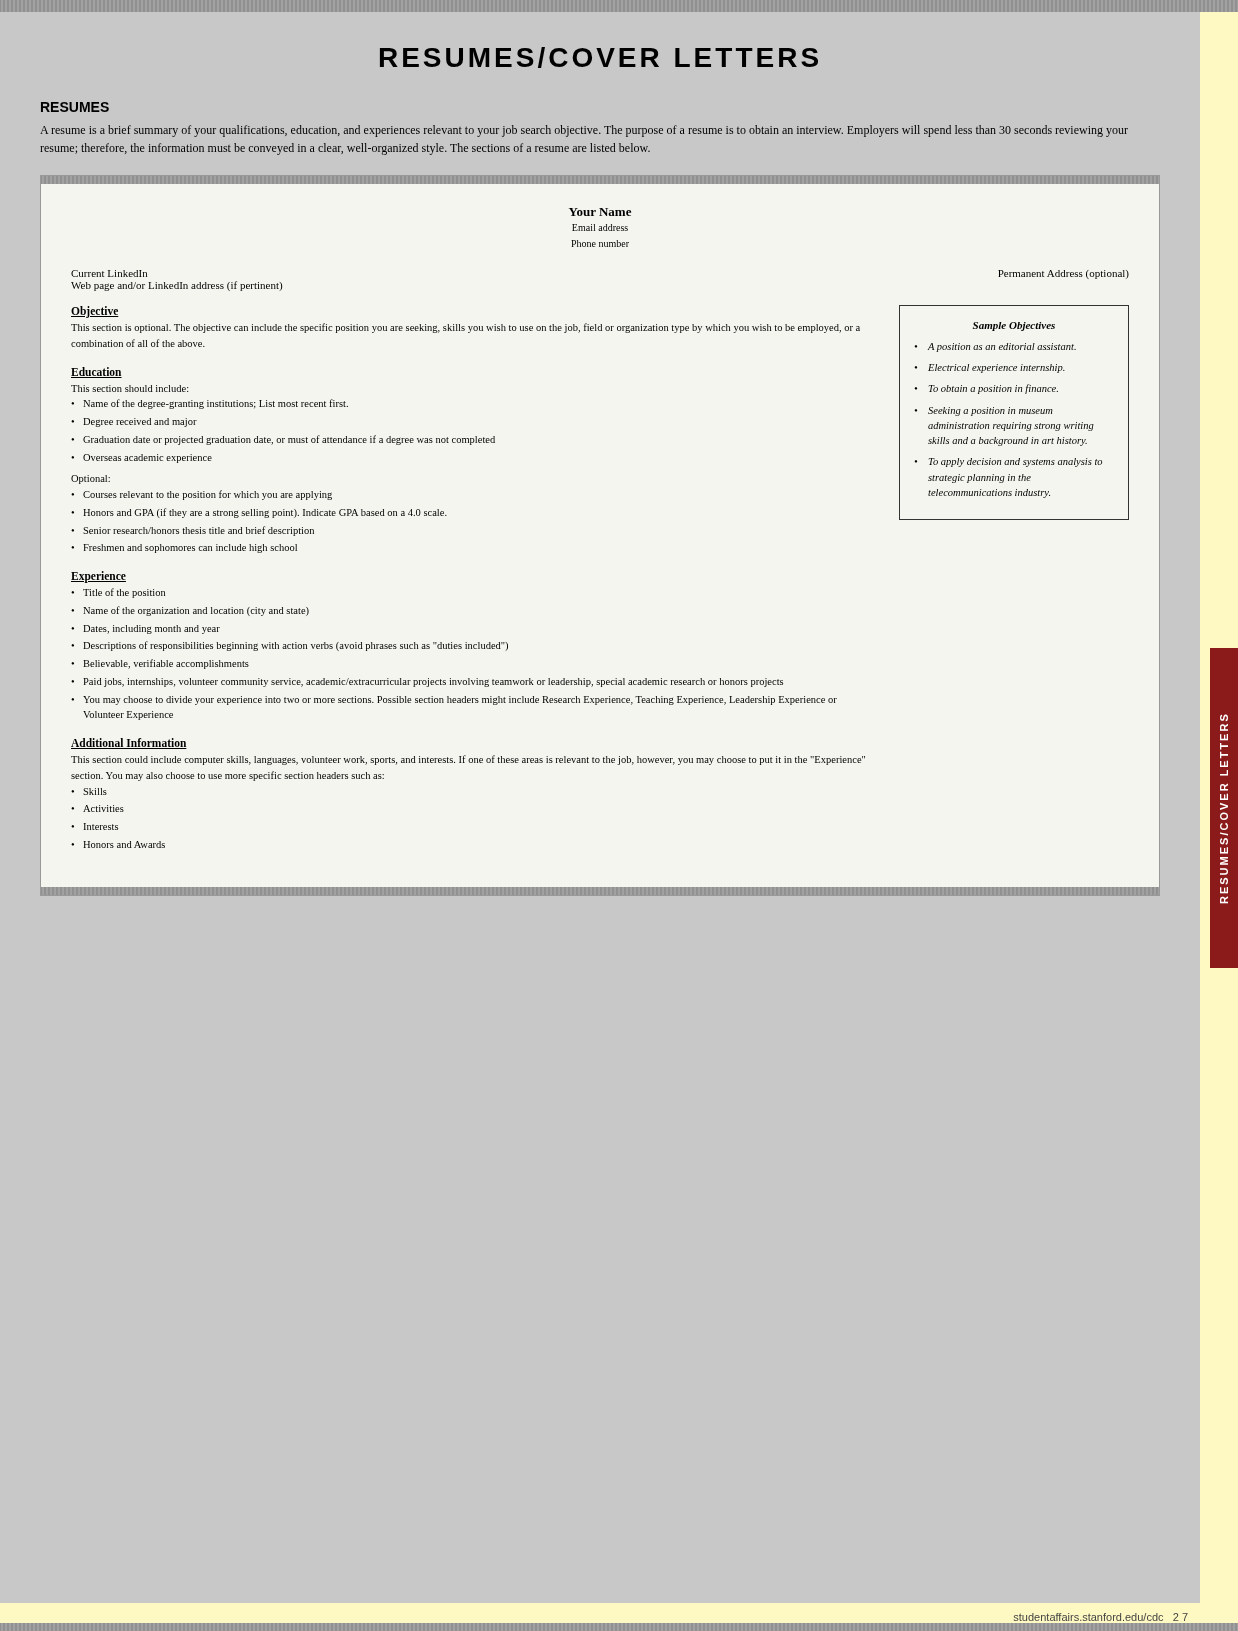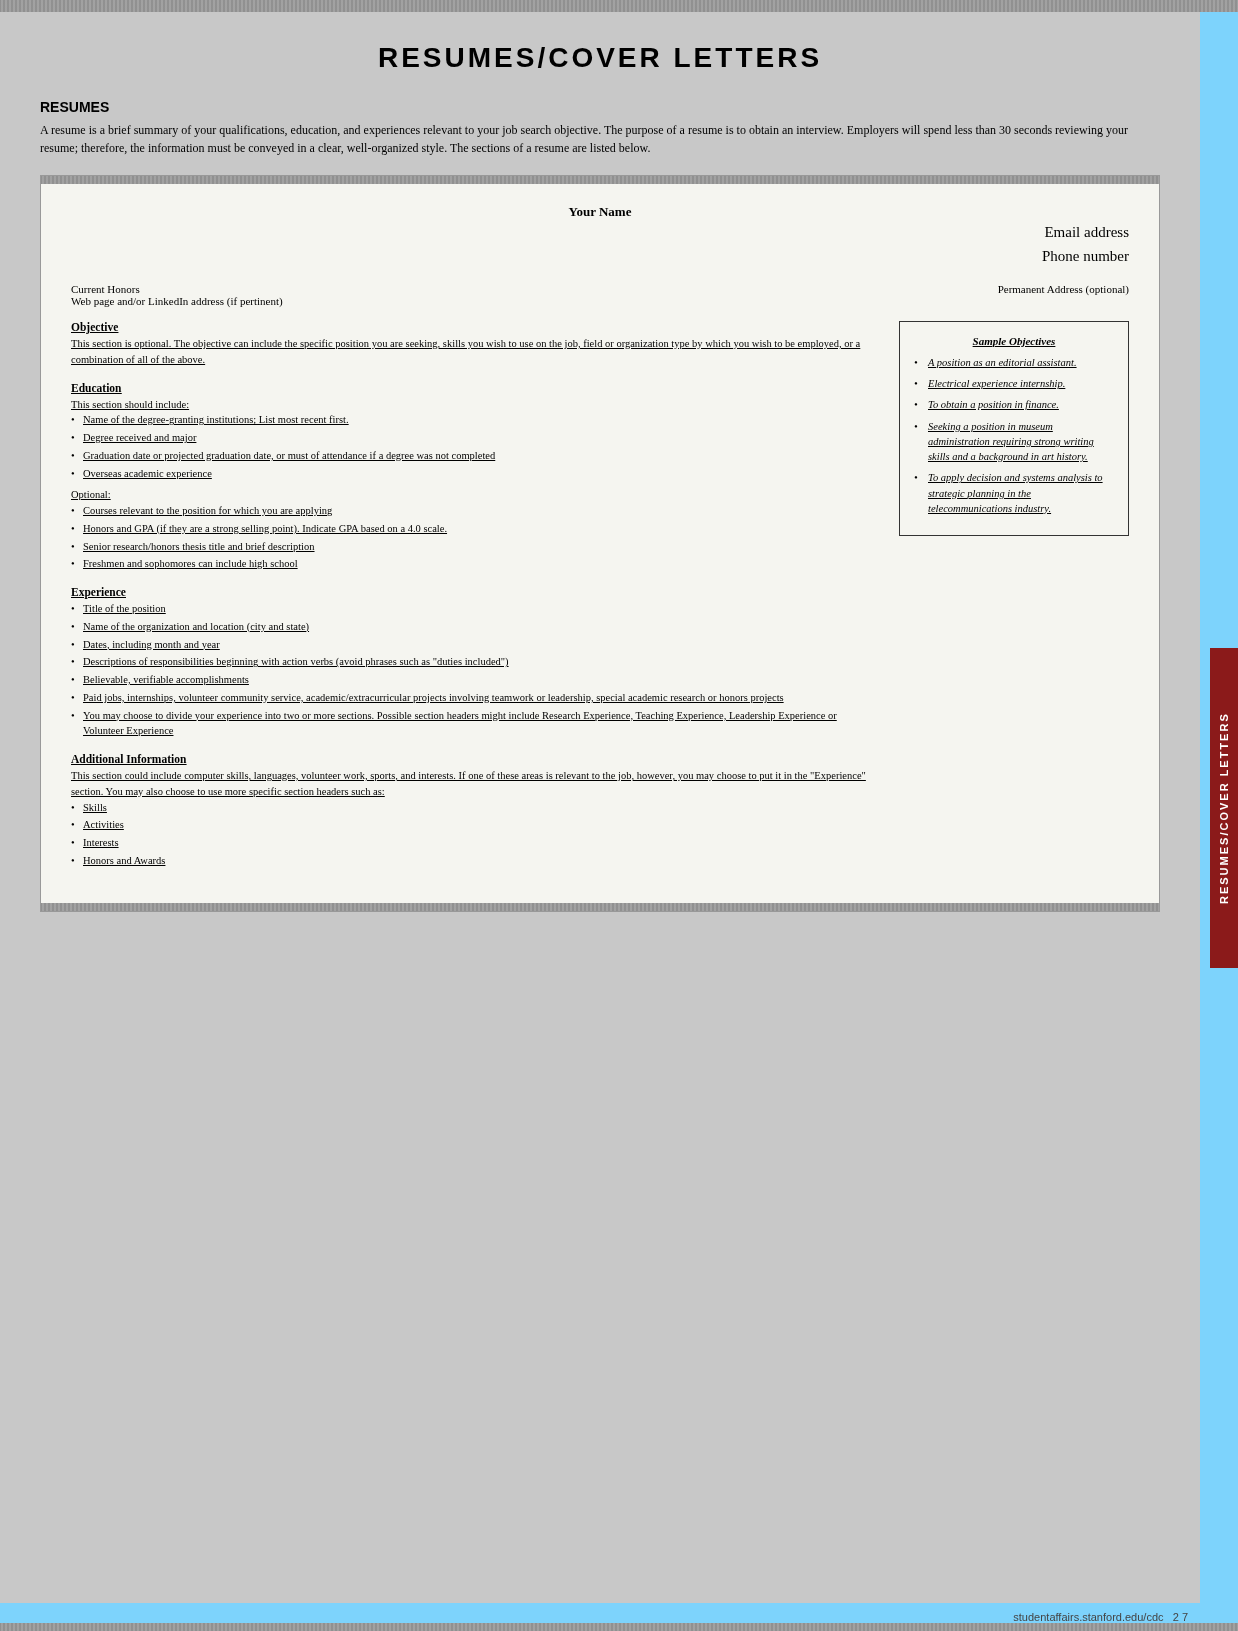--- a/index.html
+++ b/index.html
@@ -9,21 +9,21 @@
       background: #c8c8c8;
       font-family: 'Times New Roman', Times, serif;
       position: relative;
       display: flex;
       flex-direction: column;
     }
 
     .page-wrapper {
       width: 1238px;
       min-height: 1631px;
-      background: #7dd3fc;
+      background: #fef9c3;
       display: flex;
       flex-direction: column;
       position: relative;
     }
 
     
     .top-border {
       width: 100%;
       height: 12px;
       background: repeating-linear-gradient(90deg, #888 0px, #aaa 2px, #888 4px);
@@ -126,43 +126,41 @@
       margin-bottom: 15px;
     }
 
     .resume-header .name {
       font-size: 13px;
       font-weight: bold;
       color: #000;
     }
 
     .resume-header .contact-info {
-      font-size: 15px;
+      font-size: 10px;
       color: #000;
       line-height: 1.6;
-      text-align: right;
     }
 
     
     .address-row {
       display: flex;
       justify-content: space-between;
       margin-bottom: 14px;
       font-size: 11px;
       color: #000;
     }
 
     .address-left { text-align: left; }
     .address-right { text-align: right; }
 
     
     .resume-body {
       display: flex;
       gap: 20px;
-      text-decoration: underline;
     }
 
     .resume-left {
       flex: 1;
       min-width: 0;
     }
 
     .resume-right {
       width: 230px;
       flex-shrink: 0;
@@ -279,21 +277,21 @@
         <div class="resume-doc-top-border"></div>
 
         <div class="resume-header">
           <div class="name">Your Name</div>
           <div class="contact-info">Email address</div>
           <div class="contact-info">Phone number</div>
         </div>
 
         <div class="address-row">
           <div class="address-left">
-            <div>Current Honors</div>
+            <div>Current LinkedIn</div>
             <div>Web page and/or LinkedIn address (if pertinent)</div>
           </div>
           <div class="address-right">
             <div>Permanent Address (optional)</div>
           </div>
         </div>
 
         <div class="resume-body">
 
           <div class="resume-left">

